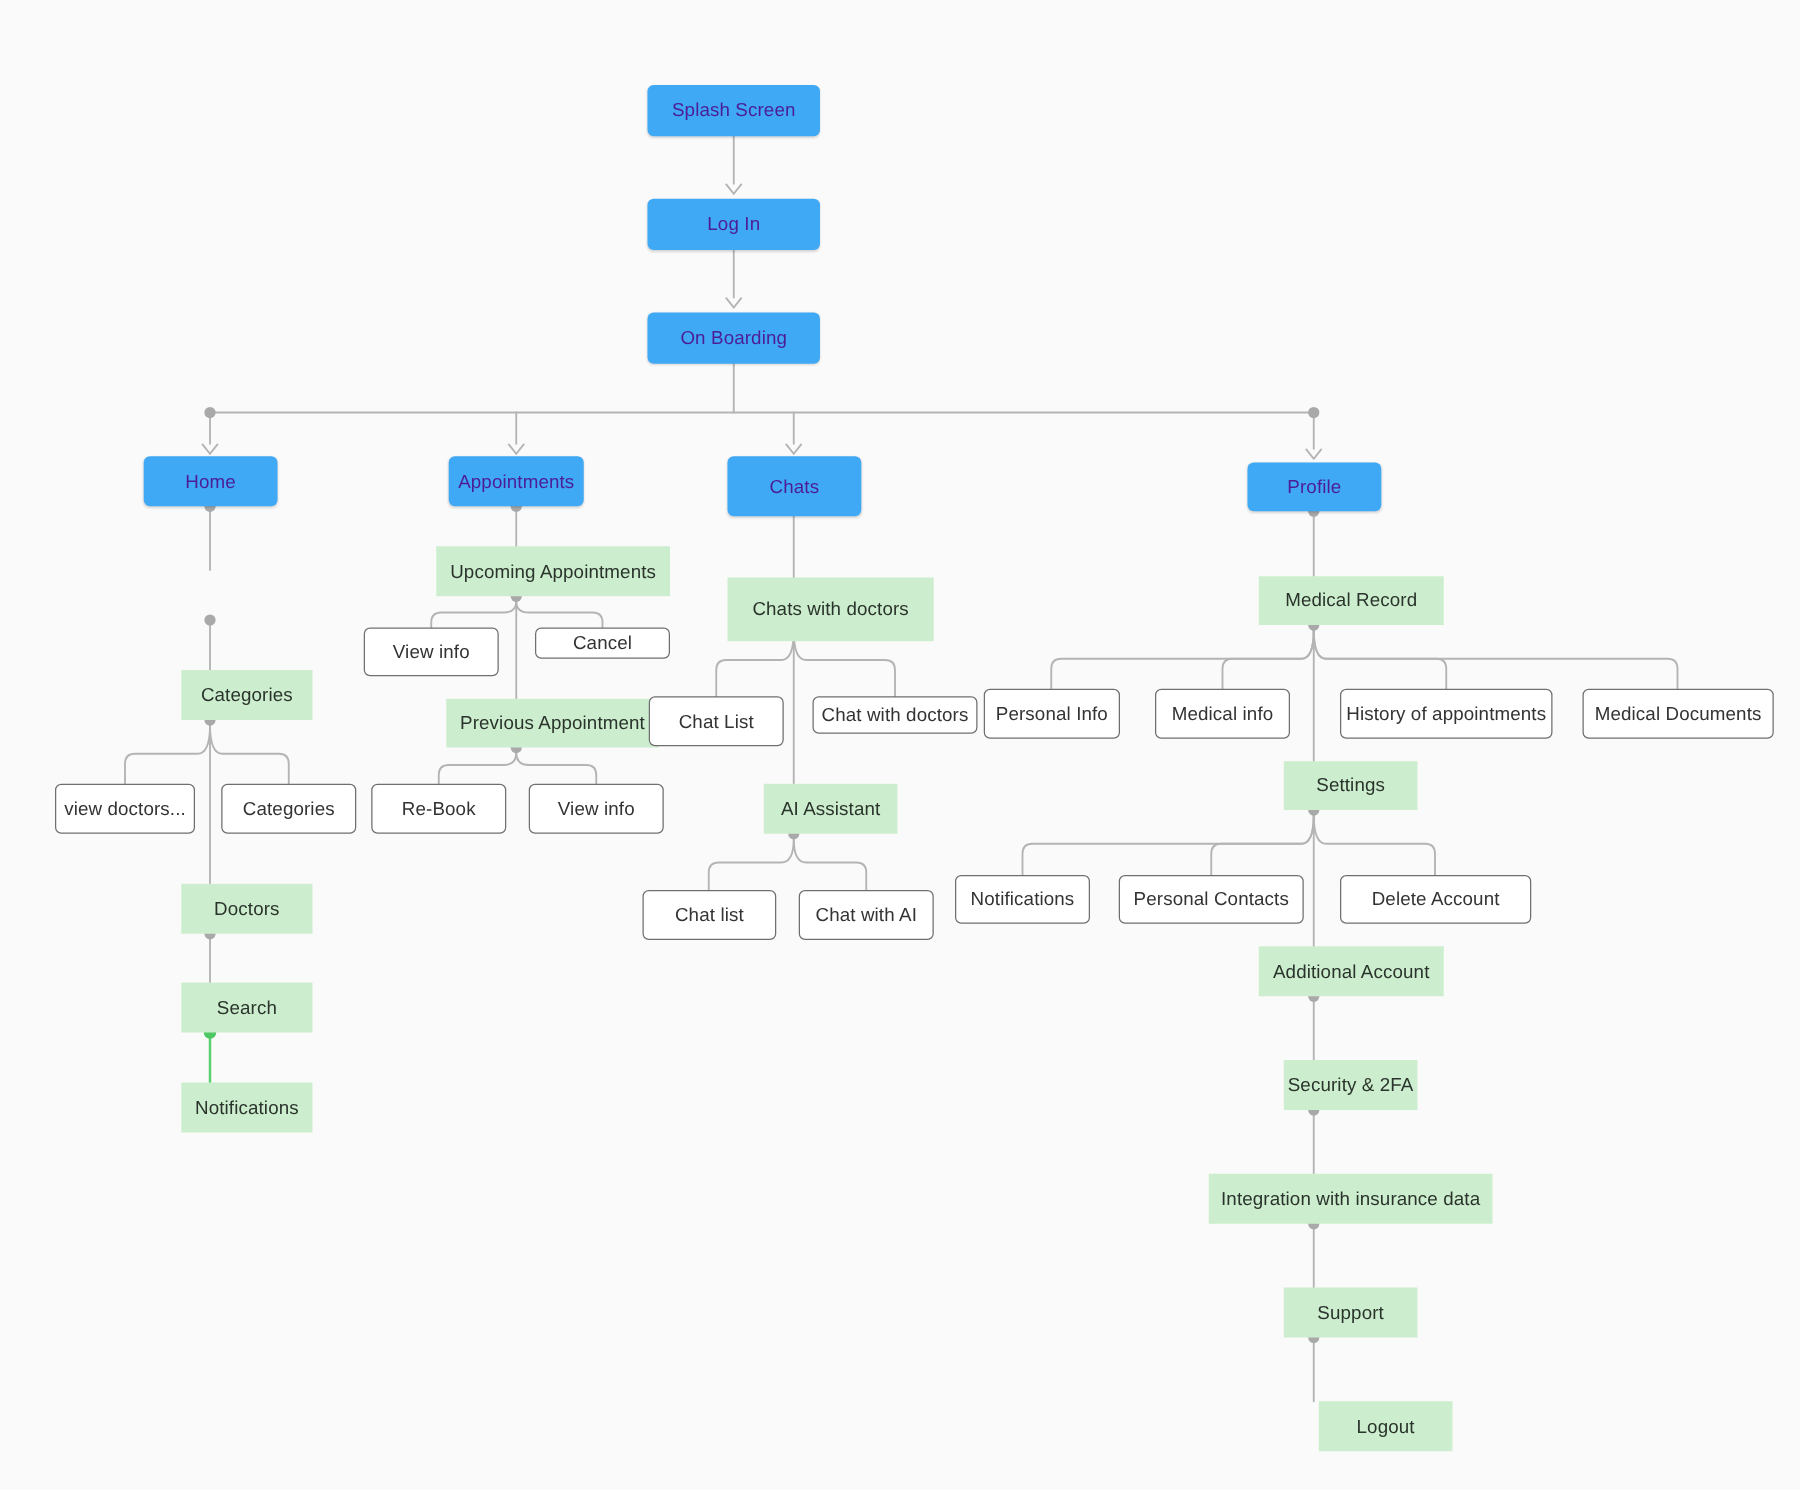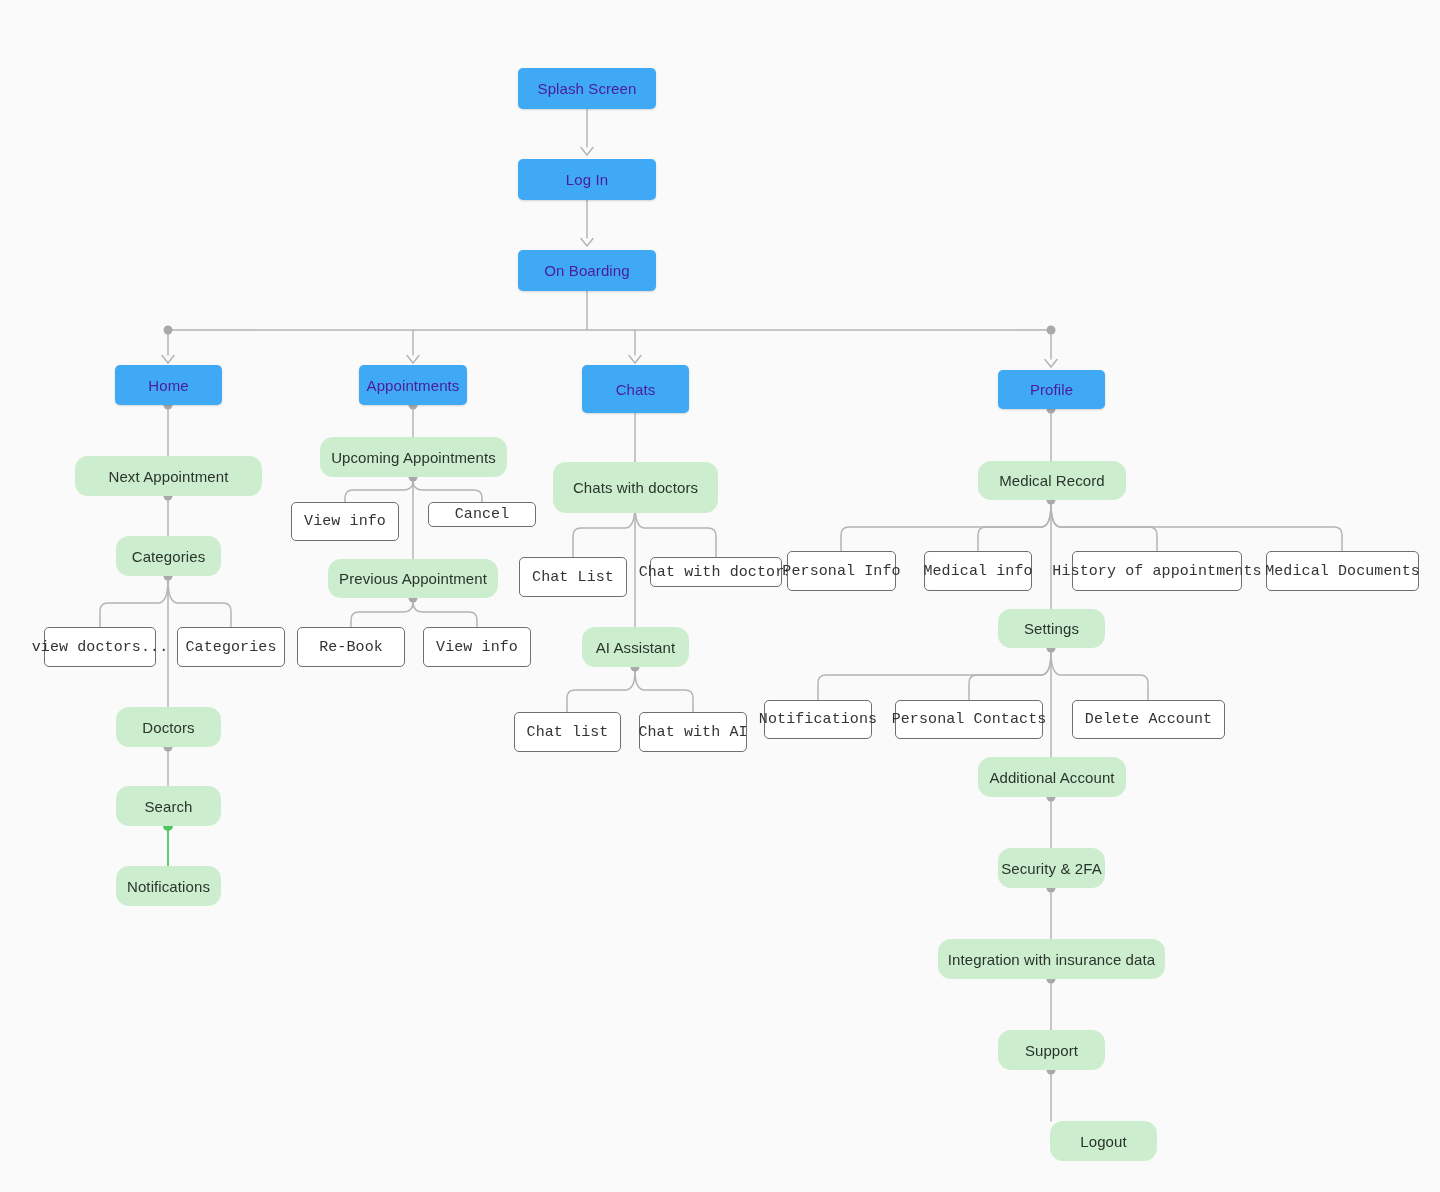--- a/index.html
+++ b/index.html
@@ -21,28 +21,28 @@
     letter-spacing:.1px;
   }
   .primary{
     background:var(--primary,#3fa9f6);
     color:#4c1d95;border-radius:5px;
     box-shadow:0 1px 2px rgba(0,0,0,.15);
   }
   .sub{
     background:var(--sub,#cdeece);
     color:var(--sub_text,#2a342c);
-    border-radius:13px;
+    border-radius:0;
+    margin-left:29px;
   }
   .leaf{
     background:#fff;
     border:1.5px solid var(--leaf_border,#6f6f6f);
     color:var(--leaf_text,#333);
     border-radius:5px;
-    font-family:Liberation Mono, monospace;
   }
 </style>
 </head>
 <body>
 
 <div class="canvas">
 
   <svg class="connector-layer" width="1440" height="1192" viewBox="0 0 1440 1192" aria-hidden="true">
     <g stroke="#b4b4b4" stroke-width="1.5" fill="none" stroke-linecap="round">
 
@@ -127,21 +127,20 @@
 
   <div class="node primary" style="left:518px;top:68px;width:138px;height:41px">Splash Screen</div>
   <div class="node primary" style="left:518px;top:159px;width:138px;height:41px">Log In</div>
   <div class="node primary" style="left:518px;top:250px;width:138px;height:41px">On Boarding</div>
 
   <div class="node primary" style="left:115px;top:365px;width:107px;height:40px">Home</div>
   <div class="node primary" style="left:359px;top:365px;width:108px;height:40px">Appointments</div>
   <div class="node primary" style="left:582px;top:365px;width:107px;height:48px">Chats</div>
   <div class="node primary" style="left:998px;top:370px;width:107px;height:39px">Profile</div>
 
-  <div class="node sub" style="left:75px;top:456px;width:187px;height:40px">Next Appointment</div>
   <div class="node sub" style="left:116px;top:536px;width:105px;height:40px">Categories</div>
   <div class="node leaf" style="left:44px;top:627px;width:112px;height:40px">view doctors...</div>
   <div class="node leaf" style="left:177px;top:627px;width:108px;height:40px">Categories</div>
   <div class="node sub" style="left:116px;top:707px;width:105px;height:40px">Doctors</div>
   <div class="node sub" style="left:116px;top:786px;width:105px;height:40px">Search</div>
   <div class="node sub" style="left:116px;top:866px;width:105px;height:40px">Notifications</div>
 
   <div class="node sub" style="left:320px;top:437px;width:187px;height:40px">Upcoming Appointments</div>
   <div class="node leaf" style="left:291px;top:502px;width:108px;height:39px">View info</div>
   <div class="node leaf" style="left:428px;top:502px;width:108px;height:25px">Cancel</div>
@@ -162,15 +161,15 @@
   <div class="node leaf" style="left:1072px;top:551px;width:170px;height:40px">History of appointments</div>
   <div class="node leaf" style="left:1266px;top:551px;width:153px;height:40px">Medical Documents</div>
   <div class="node sub" style="left:998px;top:609px;width:107px;height:39px">Settings</div>
   <div class="node leaf" style="left:764px;top:700px;width:108px;height:39px">Notifications</div>
   <div class="node leaf" style="left:895px;top:700px;width:148px;height:39px">Personal Contacts</div>
   <div class="node leaf" style="left:1072px;top:700px;width:153px;height:39px">Delete Account</div>
   <div class="node sub" style="left:978px;top:757px;width:148px;height:40px">Additional Account</div>
   <div class="node sub" style="left:998px;top:848px;width:107px;height:40px">Security &amp; 2FA</div>
   <div class="node sub" style="left:938px;top:939px;width:227px;height:40px">Integration with insurance data</div>
   <div class="node sub" style="left:998px;top:1030px;width:107px;height:40px">Support</div>
-  <div class="node sub" style="left:1050px;top:1121px;width:107px;height:40px">Logout</div>
+  <div class="node sub" style="left:1026px;top:1121px;width:107px;height:40px">Logout</div>
 
 </div>
 
 </body></html>

